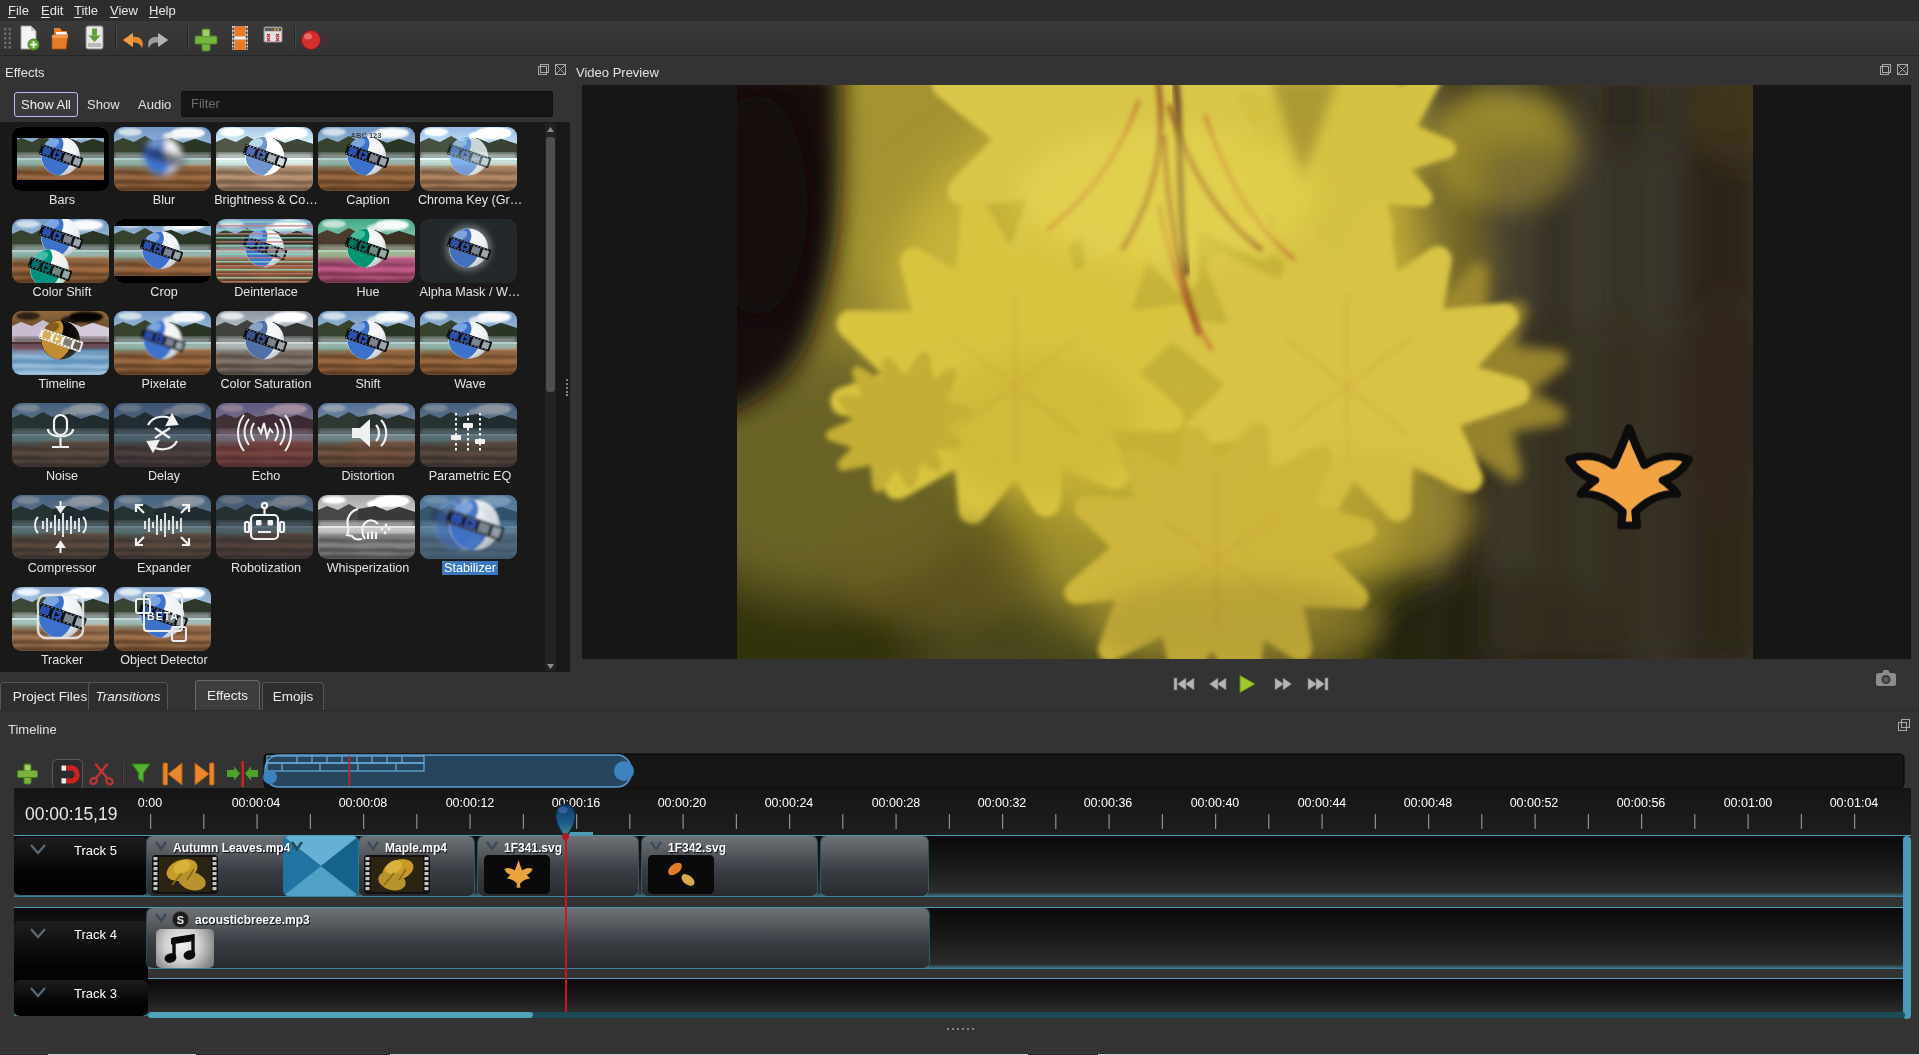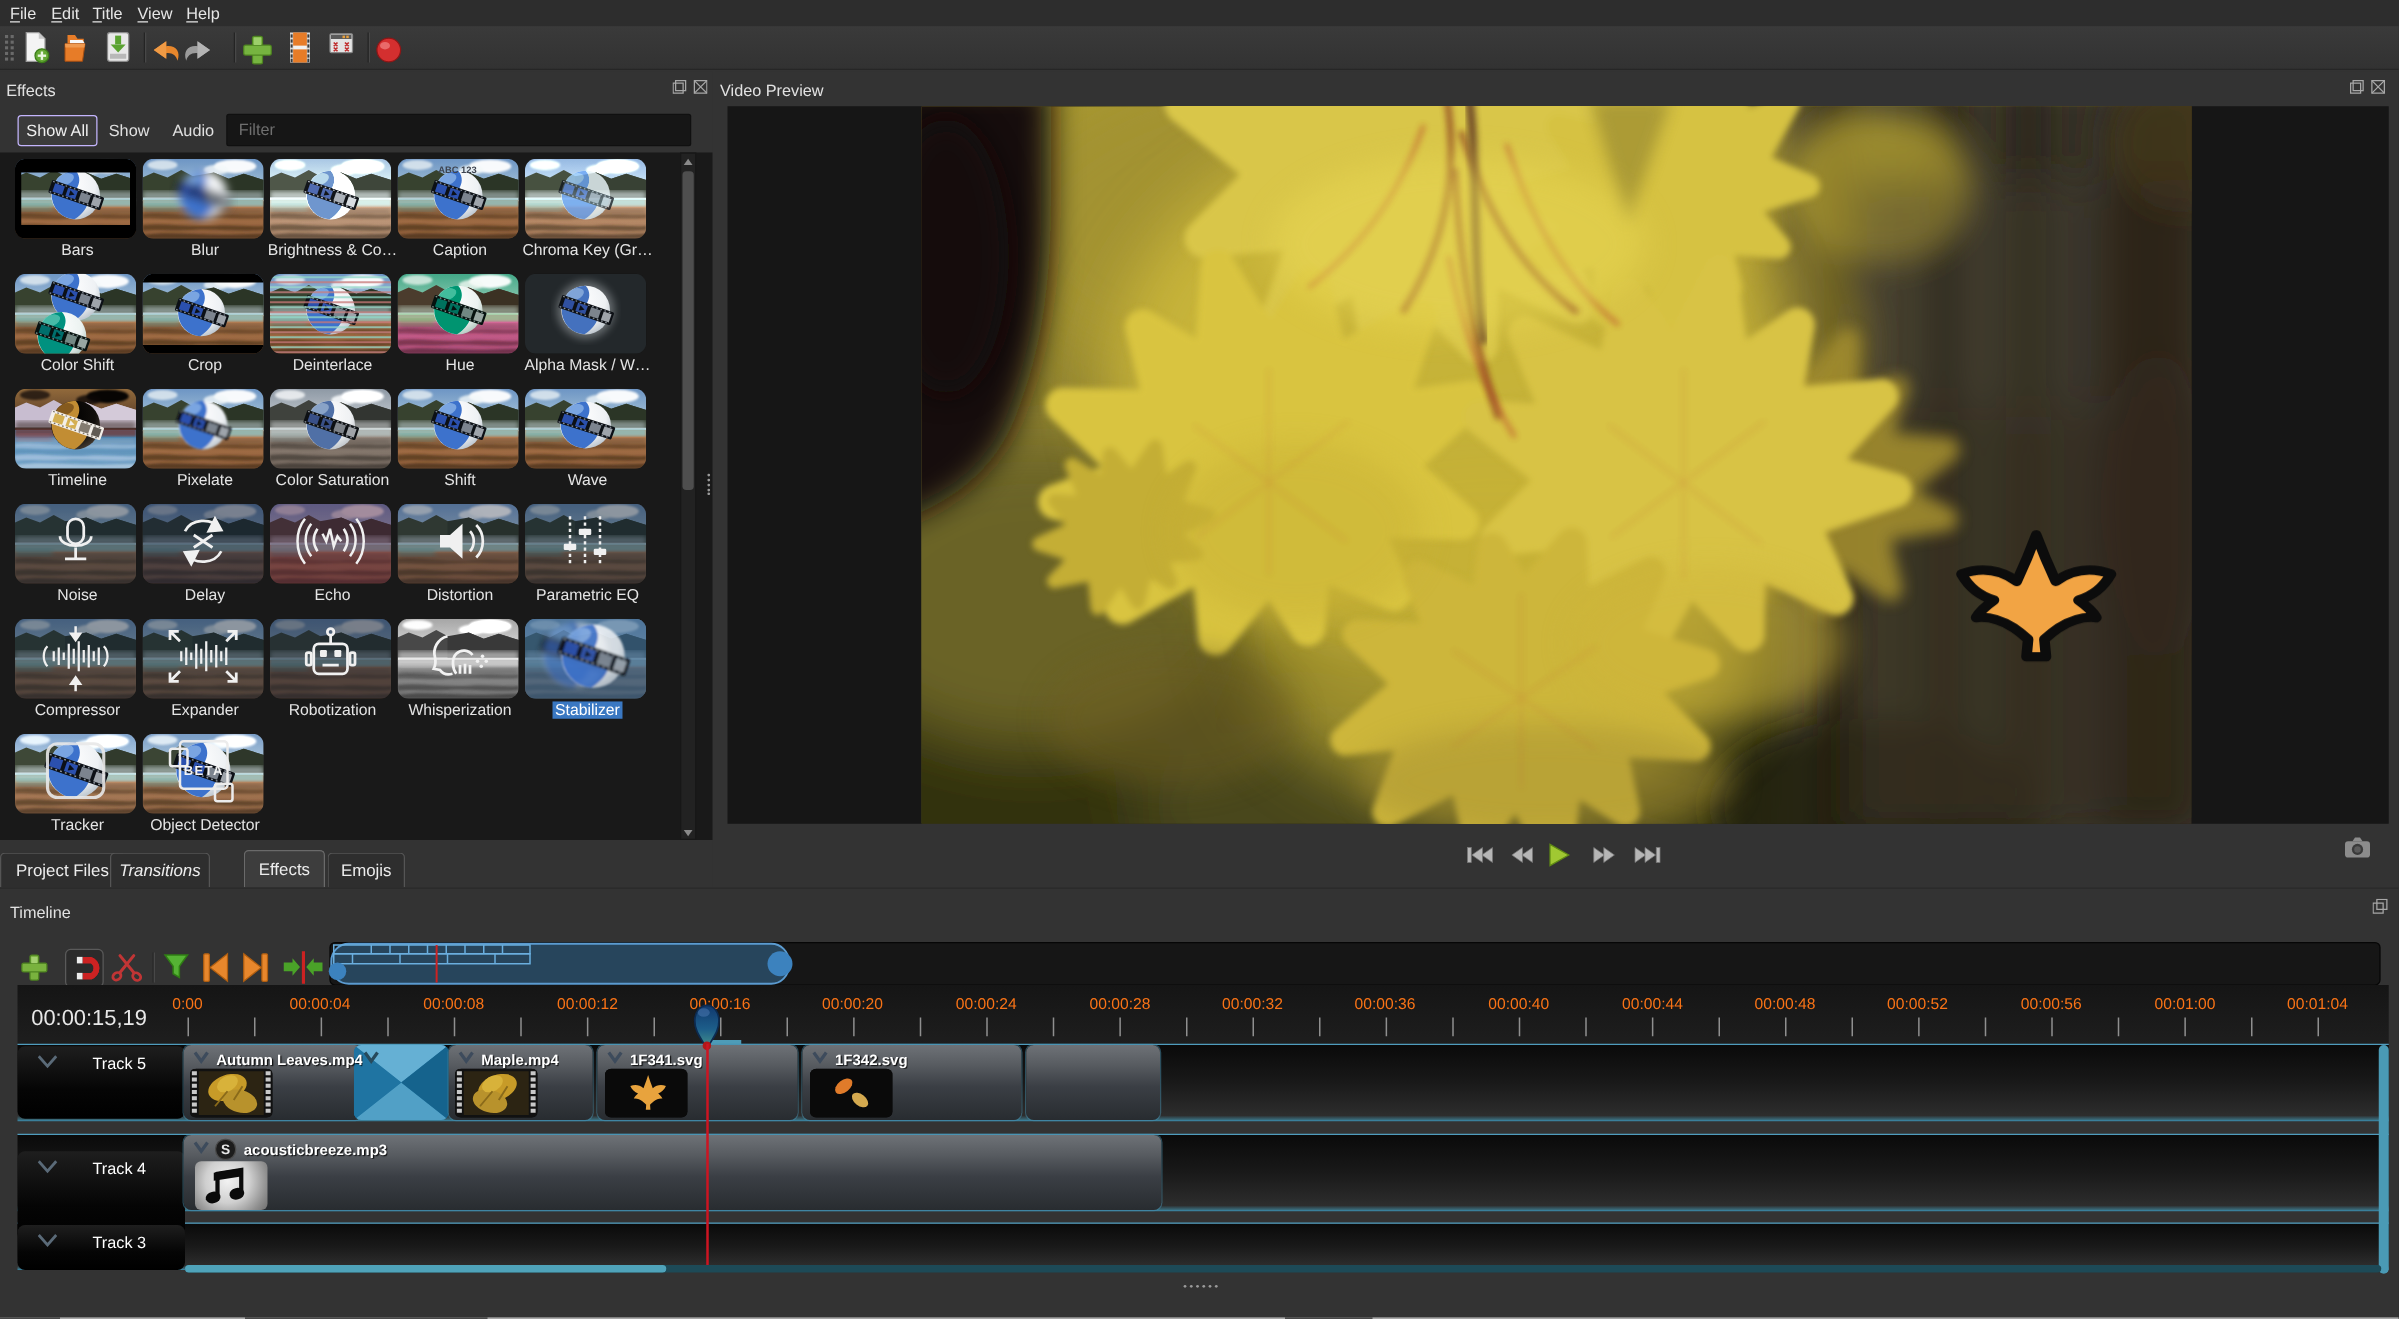--- a/index.html
+++ b/index.html
@@ -31,21 +31,21 @@
      border-top:1px solid #2a2a2a;}
   .trackhdr { position:absolute; left:14px; width:134px; border-radius:6px;
      background:linear-gradient(180deg,#1e1e1e,#050505 60%,#000); color:#fff; font-size:13px; }
   .trackrow { position:absolute; left:14px; width:1897px;
      background:linear-gradient(180deg,#0a0a0a,#191919 50%,#2d2d2d 94%,#3a6f80); }
   .clip { position:absolute; border-radius:6px;
      background:linear-gradient(180deg,#6e7277 0%,#585c61 26%,#3b3f45 55%,#282c30 100%);
      box-shadow:0 0 0 1px rgba(70,140,170,.5); }
   .cliptitle { position:absolute; left:26px; top:5px; color:#fff; font-size:12px; font-weight:bold;
      text-shadow:1px 1px 1px rgba(0,0,0,.9); white-space:nowrap; overflow:hidden;}
-  .rlabel { position:absolute; top:0; color:#f97316; font-size:12.5px; transform:translateX(-50%); }
+  .rlabel { position:absolute; top:0; color:#ffffff; font-size:12.5px; transform:translateX(-50%); }
   .chev { position:absolute; left:7px; top:4px; width:14px; height:12px; }
   .thumbbox { position:absolute; left:5px; top:19px; width:66px; height:39px; background:#0b0b0b;
      border-radius:5px; }
 </style></head>
 <body>
 <div id="stage">
 <svg width="0" height="0" style="position:absolute">
 <defs>
  <linearGradient id="skyg" x1="0" y1="0" x2="0" y2="1">
    <stop offset="0" stop-color="#6d95c4"></stop>

